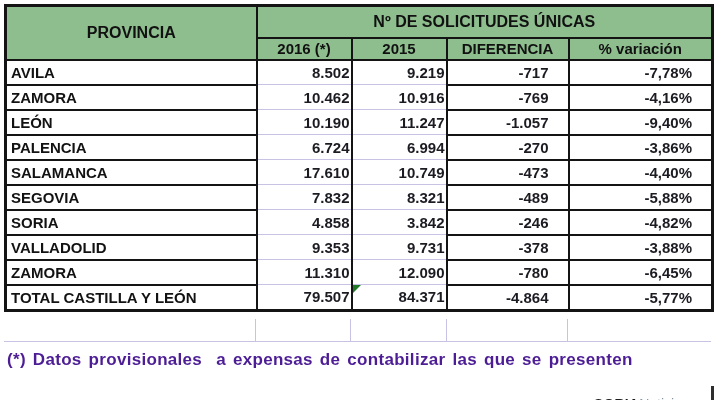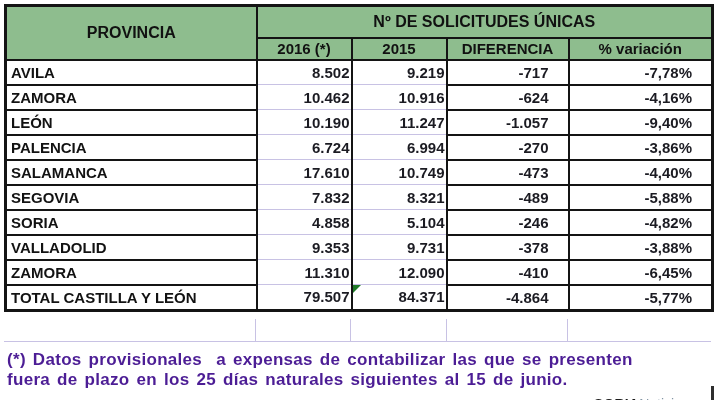--- a/index.html
+++ b/index.html
@@ -113,21 +113,21 @@
         <td class="prov">AVILA</td>
         <td class="num soft-r soft-b">8.502</td>
         <td class="num soft-b">9.219</td>
         <td class="numwide">-717</td>
         <td class="numwide">-7,78%</td>
       </tr>
       <tr>
         <td class="prov">ZAMORA</td>
         <td class="num soft-r soft-b soft-t">10.462</td>
         <td class="num soft-b soft-t">10.916</td>
-        <td class="numwide">-624</td>
+        <td class="numwide">-769</td>
         <td class="numwide">-4,16%</td>
       </tr>
       <tr>
         <td class="prov">LEÓN</td>
         <td class="num soft-r soft-b soft-t">10.190</td>
         <td class="num soft-b soft-t">11.247</td>
         <td class="numwide">-1.057</td>
         <td class="numwide">-9,40%</td>
       </tr>
       <tr>
@@ -147,57 +147,56 @@
       <tr>
         <td class="prov">SEGOVIA</td>
         <td class="num soft-r soft-b soft-t">7.832</td>
         <td class="num soft-b soft-t">8.321</td>
         <td class="numwide">-489</td>
         <td class="numwide">-5,88%</td>
       </tr>
       <tr>
         <td class="prov">SORIA</td>
         <td class="num soft-r soft-b soft-t">4.858</td>
-        <td class="num soft-b soft-t">5.104</td>
+        <td class="num soft-b soft-t">3.842</td>
         <td class="numwide">-246</td>
         <td class="numwide">-4,82%</td>
       </tr>
       <tr>
         <td class="prov">VALLADOLID</td>
         <td class="num soft-r soft-b soft-t">9.353</td>
         <td class="num soft-b soft-t">9.731</td>
         <td class="numwide">-378</td>
         <td class="numwide">-3,88%</td>
       </tr>
       <tr>
         <td class="prov">ZAMORA</td>
         <td class="num soft-r soft-b soft-t">11.310</td>
         <td class="num soft-b soft-t">12.090</td>
-        <td class="numwide">-410</td>
+        <td class="numwide">-780</td>
         <td class="numwide">-6,45%</td>
       </tr>
       <tr>
         <td class="prov">TOTAL CASTILLA Y LEÓN</td>
         <td class="num soft-r soft-t">79.507</td>
         <td class="num soft-t rel"><span class="err-tri"></span><span>84.371</span></td>
         <td class="numwide">-4.864</td>
         <td class="numwide">-5,77%</td>
       </tr>
     </tbody>
   </table>
 
   <div class="ghost-line" style="left:255px;top:319px;width:1px;height:23px;"></div>
   <div class="ghost-line" style="left:350px;top:319px;width:1px;height:23px;"></div>
   <div class="ghost-line" style="left:446px;top:319px;width:1px;height:23px;"></div>
   <div class="ghost-line" style="left:567px;top:319px;width:1px;height:23px;"></div>
   <div class="ghost-line" style="left:4px;top:341px;width:707px;height:1px;"></div>
 
   <div class="footnote">
     <span class="fl">(*) Datos provisionales  a expensas de contabilizar las que se presenten</span>
-    <span class="fl">fuera de plazo en los 25 días naturales siguientes al 15 de junio.</span>
   </div>
 
   <div class="watermark">
     <span class="wm-bold">SORIA</span><span class="wm-light">Noticias</span><span class="wm-tld">.com</span>
   </div>
 
   <div class="edge-bar"></div>
 
 </div>
 

